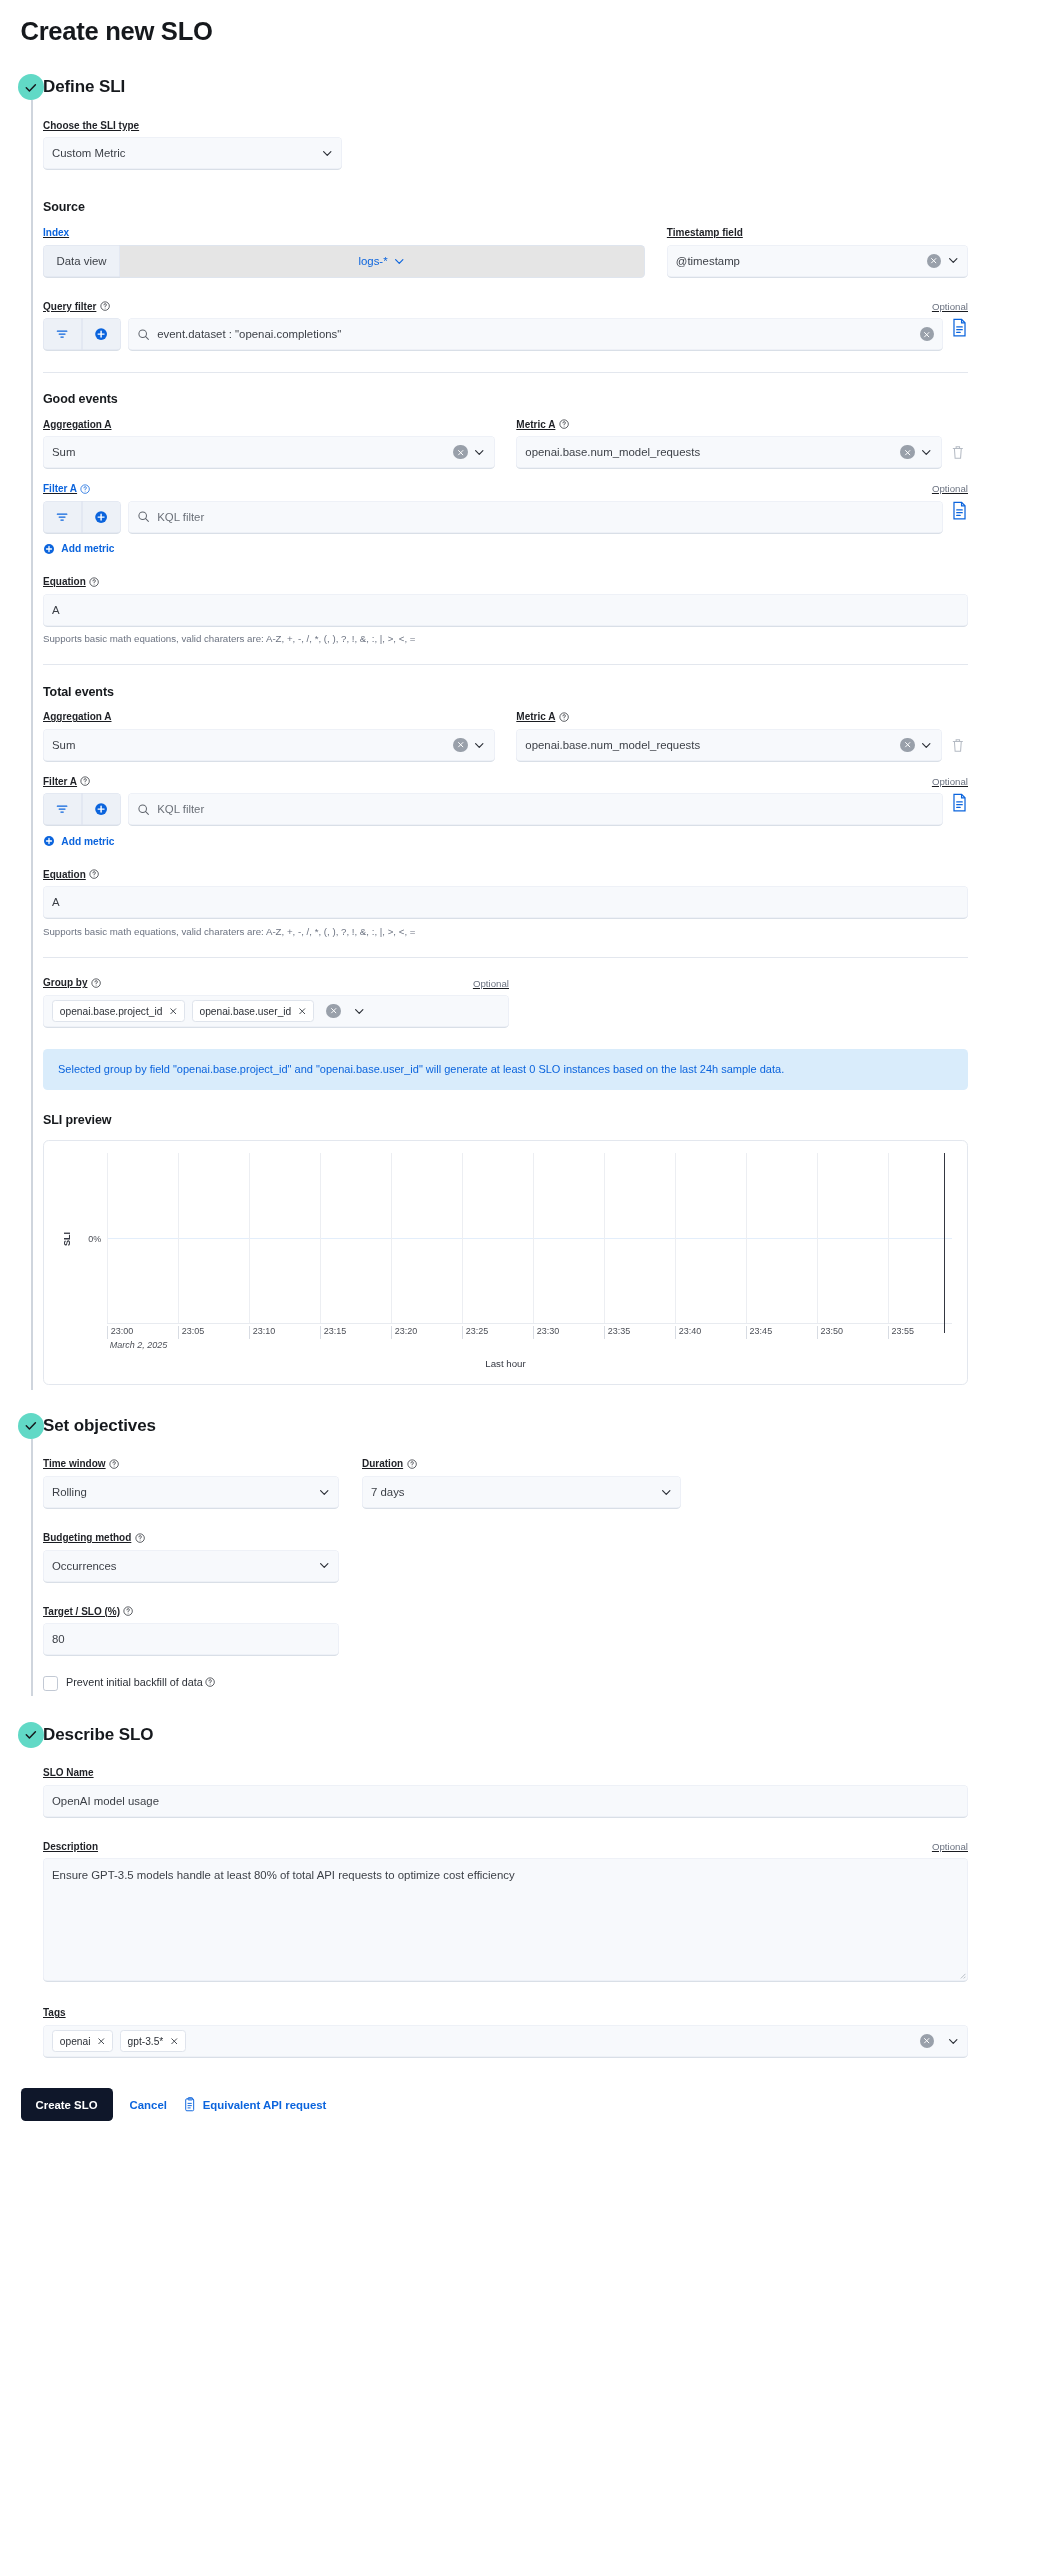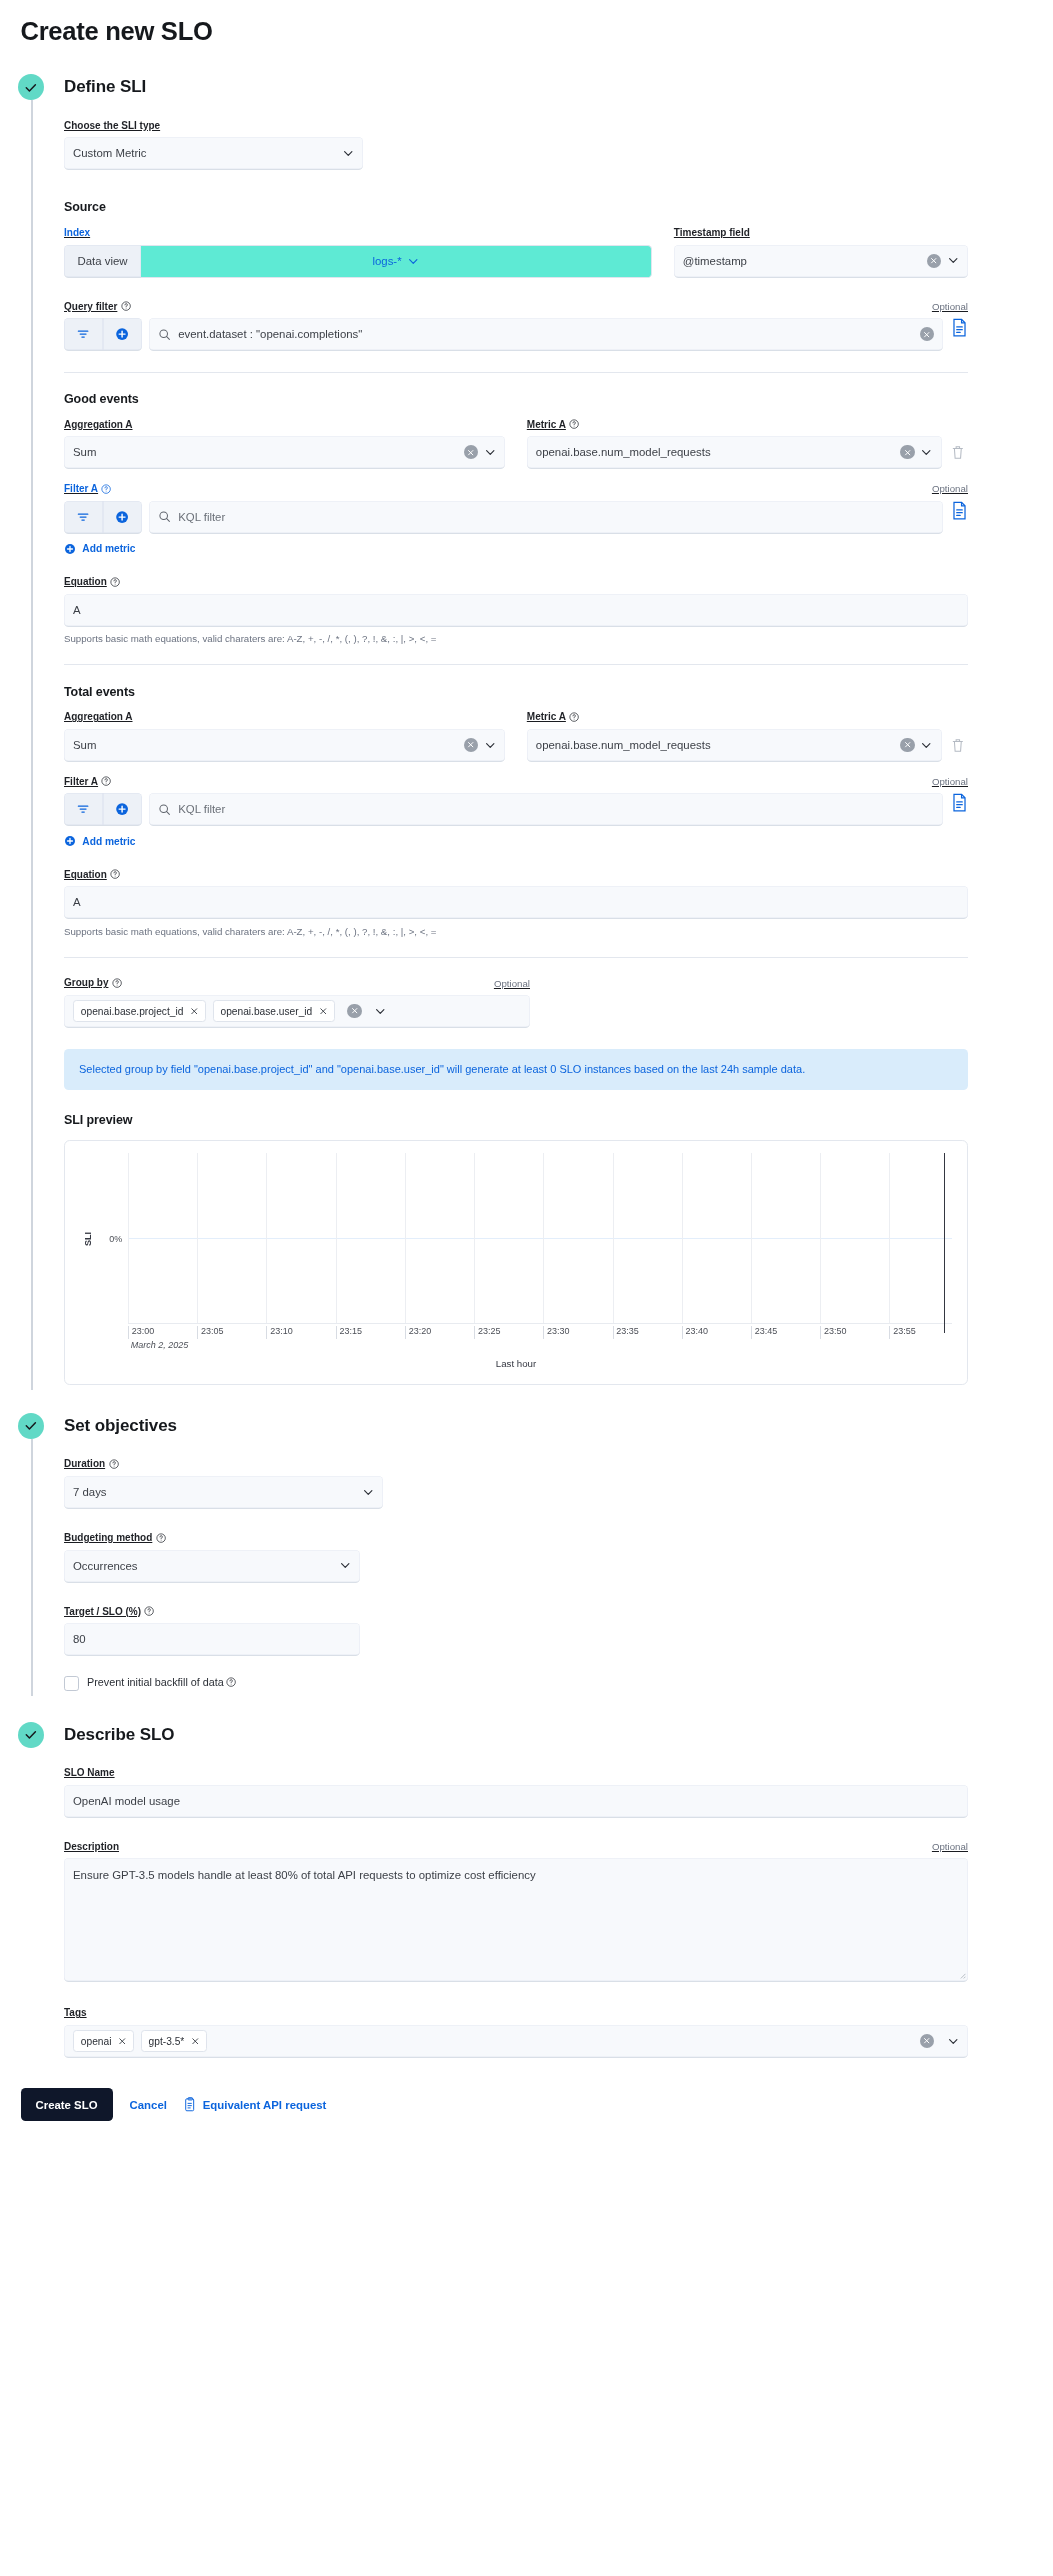--- a/index.html
+++ b/index.html
@@ -18,21 +18,21 @@
   .page-title {
     font-size: 25.6px;
     font-weight: 700;
     letter-spacing: -0.3px;
     color: #16191d;
     padding: 17px 0 0 20.5px;
   }
 
   
   .steps { position: relative; margin-top: 28.4px; }
-  .step { position: relative; padding-left: 64px; }
+  .step { position: relative; padding-left: 43px; }
   .step-bullet {
     position: absolute;
     left: 18px; top: 0;
     width: 26px; height: 26px;
     border-radius: 50%;
     background: #61d9c6;
     display: flex; align-items: center; justify-content: center;
   }
   .step-bullet svg { width: 13.7px; height: 13.7px; }
   .step-line {
@@ -125,21 +125,21 @@
     border-radius: 4.6px 0 0 4.6px;
     display: flex; align-items: center; justify-content: center;
     font-size: 11.4px; color: #3b3f46;
     box-shadow: 0 0 0 0.6px rgba(17,43,134,0.07) inset;
     border-bottom: 1.1px solid #d9dfe7;
     padding: 0 10.2px;
   }
   .append-field {
     flex: 1;
     height: 33px;
-    background: #5eead4;
+    background: #e5e5e5;
     border: 0.6px solid #dfe5ee;
     border-left: none;
     border-radius: 0 4.6px 4.6px 0;
     display: flex; align-items: center; justify-content: center;
     font-size: 11.4px;
     color: #0b64dd;
     gap: 5.7px;
     font-weight: 400;
   }
   .append-field .caret { margin-left: 0; }
@@ -810,20 +810,38 @@
       <div class="step-bullet">
         <svg viewBox="0 0 24 24" fill="none" stroke="#16191d" stroke-width="2.6" stroke-linecap="round" stroke-linejoin="round">
             <polyline points="4,12 9.5,17.5 20,6.5"></polyline>
           </svg>
       </div>
       <div class="step-line"></div>
       <div class="step-title">Set objectives</div>
 
       <div class="step-body content">
         <div style="display:flex;gap:23px">
+          <div style="width:296px">
+            <div class="label-row">
+              <span class="flabel">
+                <span>Time window</span>
+                <svg class="help-icon" viewBox="0 0 24 24" fill="none" stroke="#2b2f36" stroke-width="1.8">
+                    <circle cx="12" cy="12" r="10"></circle>
+                    <path d="M9.2 9.2a2.9 2.9 0 1 1 3.6 2.8c-.7.2-.9.8-.9 1.5v.4" stroke-linecap="round"></path>
+                    <circle cx="12" cy="17.2" r="0.9" fill="#2b2f36" stroke="none"></circle>
+                  </svg>
+              </span>
+            </div>
+            <div class="fld">
+              <span class="val">Rolling</span>
+              <svg class="caret" viewBox="0 0 24 24" fill="none" stroke="#2b2f36" stroke-width="2.2" stroke-linecap="round" stroke-linejoin="round">
+                  <polyline points="5,9 12,16 19,9"></polyline>
+                </svg>
+            </div>
+          </div>
           <div style="width:319px">
             <div class="label-row">
               <span class="flabel">
                 <span>Duration</span>
                 <svg class="help-icon" viewBox="0 0 24 24" fill="none" stroke="#2b2f36" stroke-width="1.8">
                     <circle cx="12" cy="12" r="10"></circle>
                     <path d="M9.2 9.2a2.9 2.9 0 1 1 3.6 2.8c-.7.2-.9.8-.9 1.5v.4" stroke-linecap="round"></path>
                     <circle cx="12" cy="17.2" r="0.9" fill="#2b2f36" stroke="none"></circle>
                   </svg>
               </span>

